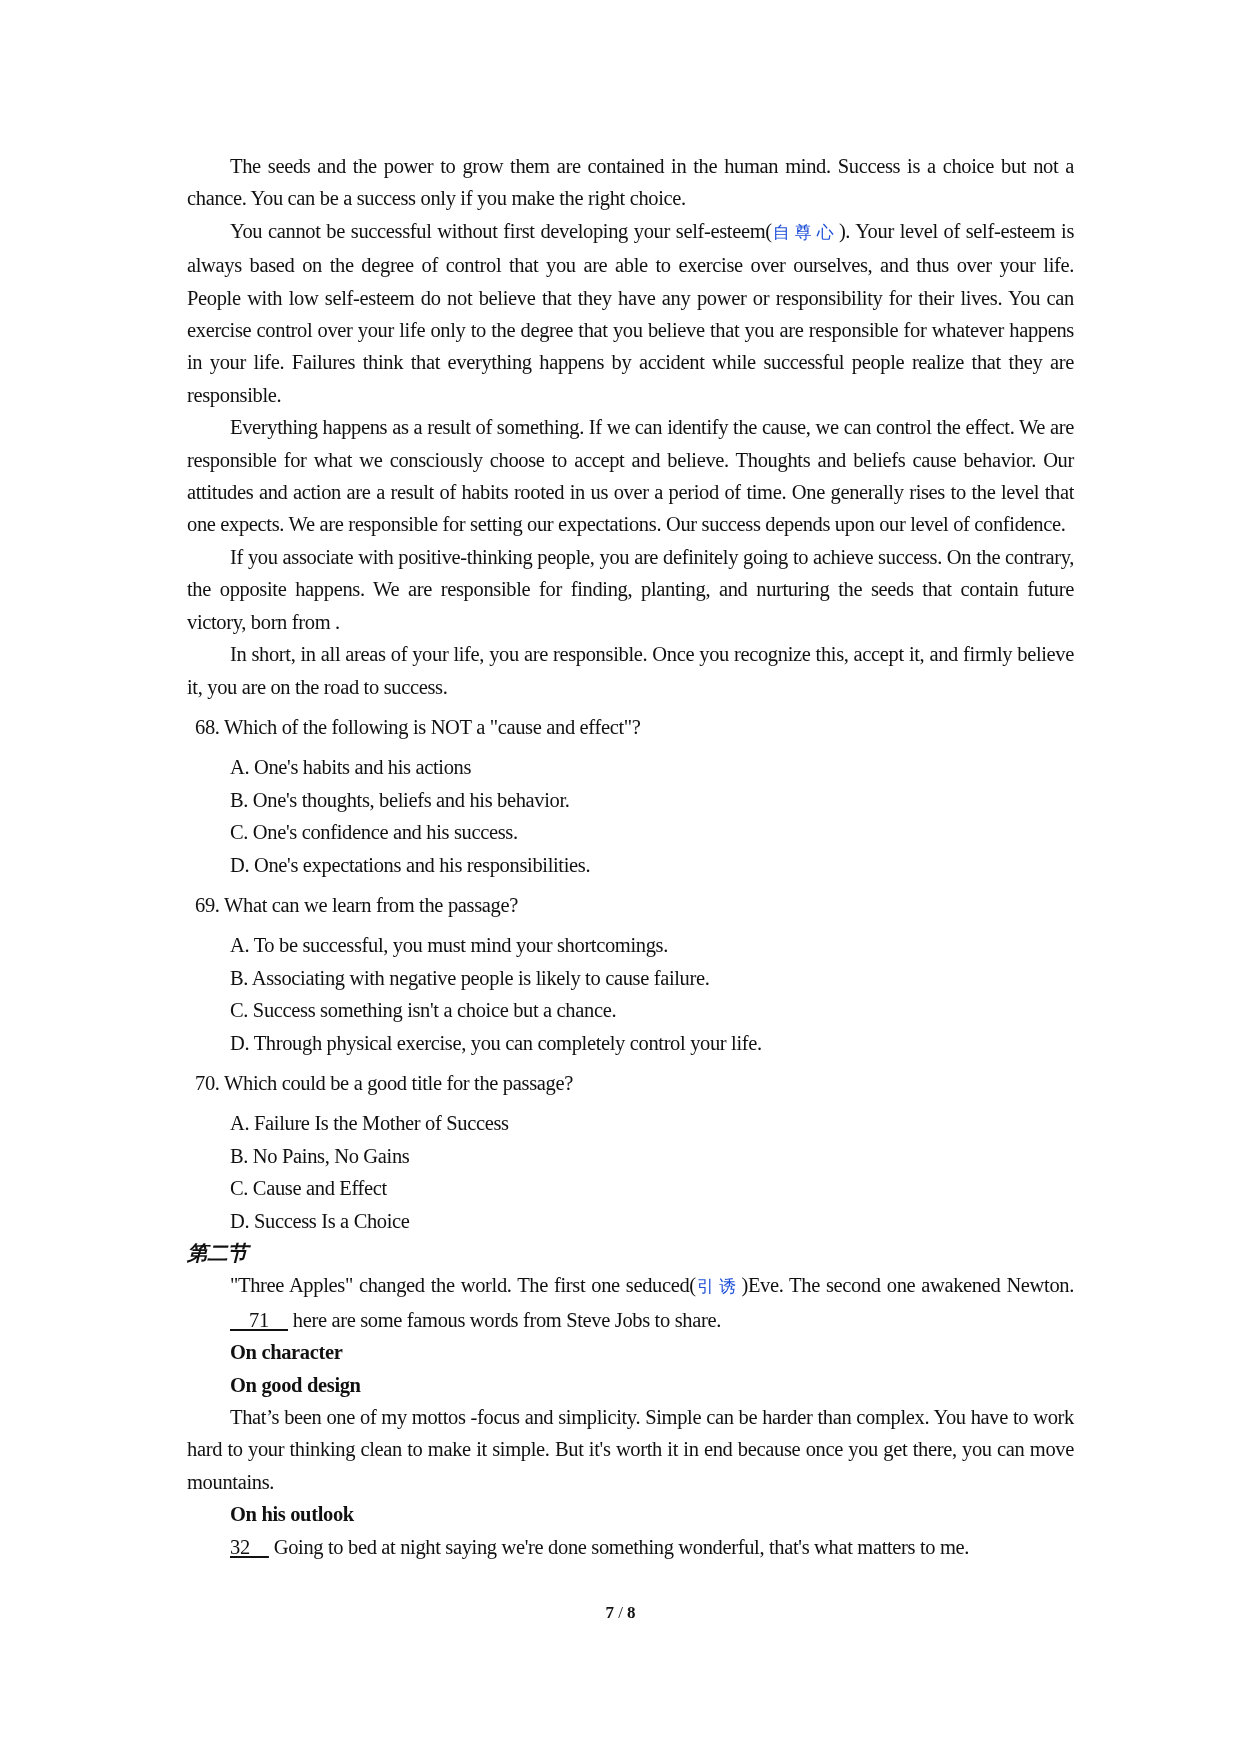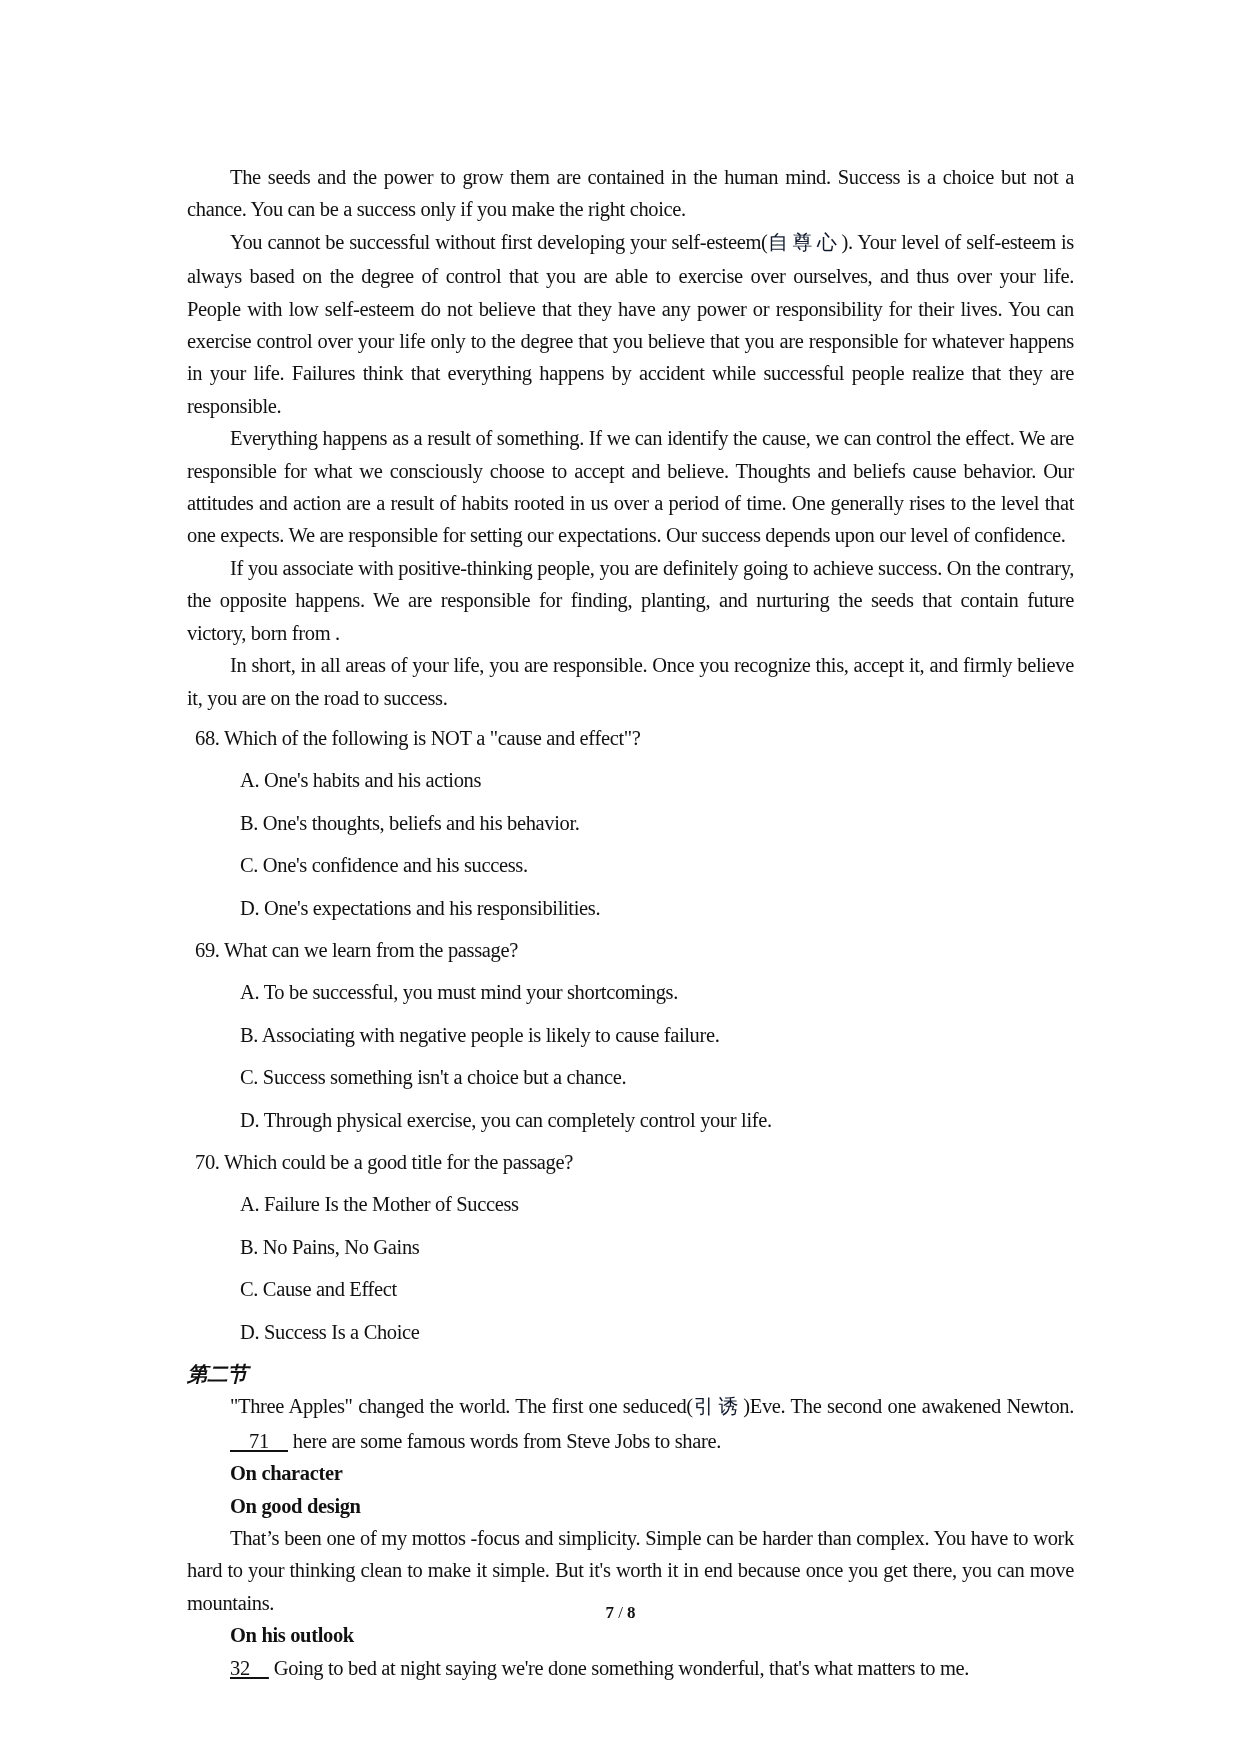--- a/index.html
+++ b/index.html
@@ -11,36 +11,36 @@
       width: 1241px;
       height: 1754px;
       position: relative;
       overflow: hidden;
       color: #111111;
       font-family: "Liberation Serif", "DejaVu Serif", serif;
     }
     .page {
       position: absolute;
       left: 187px;
-      top: 161px;
+      top: 150px;
       width: 887px;
       font-size: 20.5px;
       line-height: 32.4px;
       letter-spacing: -0.35px;
     }
     .para {
       margin: 0;
       text-indent: 43px;
       text-align: justify;
     }
     .q-stem {
       margin: 8px;
     }
     .option {
-      margin: 10px;
+      margin: 0;
       padding-left: 43px;
     }
     .section-title {
       margin: 0;
       font-weight: bold;
       font-style: italic;
     }
     .subhead {
       margin: 0;
       padding-left: 43px;
@@ -49,23 +49,23 @@
     .quote {
       margin: 0;
       padding-left: 43px;
     }
     .blank {
       display: inline-block;
       text-decoration: underline;
       white-space: pre;
     }
     .cjk {
-      font-family: Liberation Mono, monospace;
-      font-size: 20px;
-      color: #0f172a;
+      font-family: Liberation Sans, sans-serif;
+      font-size: 17px;
+      color: #1d4ed8;
       letter-spacing: 4px;
     }
     .page-number {
       position: absolute;
       left: 0;
       width: 1241px;
       top: 1603px;
       text-align: center;
       font-size: 17px;
       font-weight: bold;

